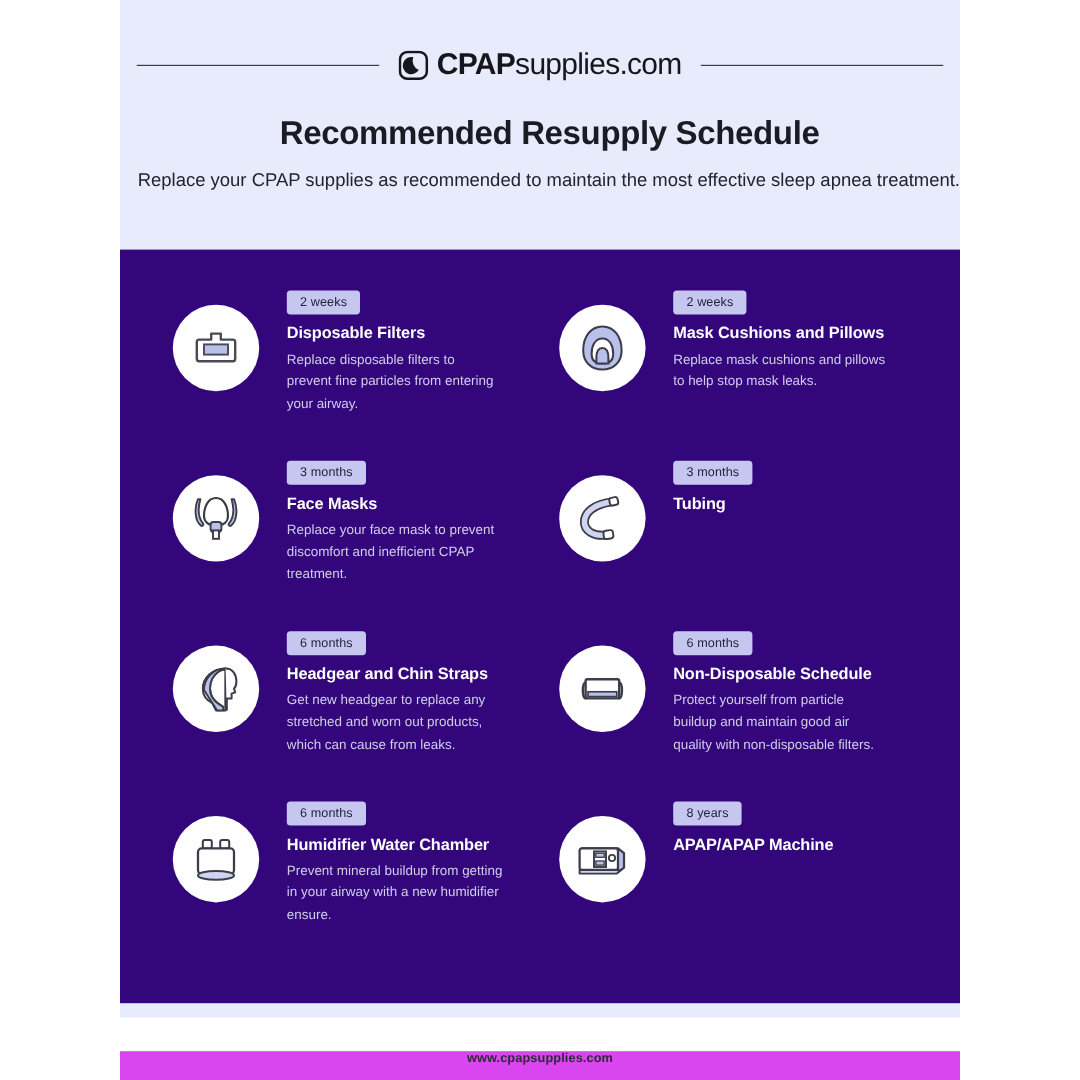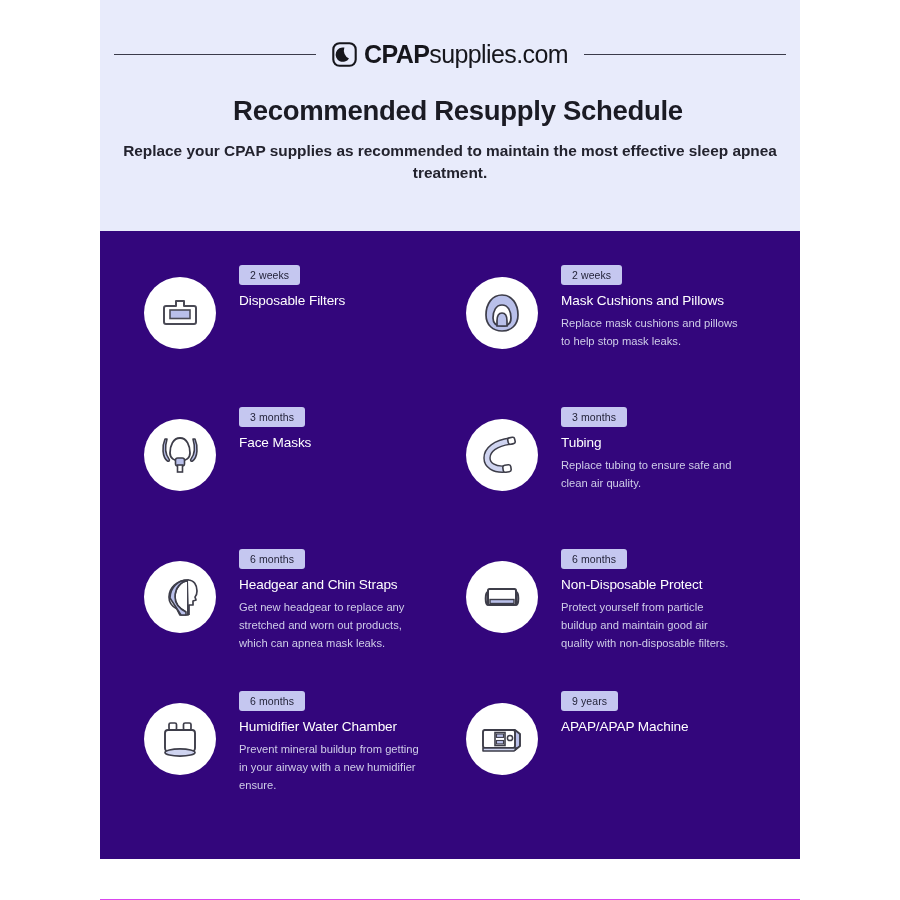--- a/index.html
+++ b/index.html
@@ -45,21 +45,22 @@
   .brand-text b{font-weight:bold;}
   .brand-text span{font-weight:normal;}
   .title{
     margin:26px 0 0 16px;
     font-size:27.5px;font-weight:bold;color:#1b1b24;
     letter-spacing:-0.3px;
   }
   .subtitle{
     margin:13px 0 0 0;
     font-size:15.4px;line-height:1.45;color:#23232e;
-    font-weight:bold;
+    font-weight:normal;
+    text-align:right;
   }
   .header-pad{height:46px;}
   
   .panel{
     background:#33067c;
     flex:1 1 auto;
     padding:34px 44px 26px 44px;
     box-sizing:border-box;
   }
   .grid{
@@ -86,21 +87,21 @@
     background:#c5c7f0;
     color:#24243a;
     font-size:10.5px;
     padding:4px 11px 4px 11px;
     border-radius:3px;
     letter-spacing:0.1px;
   }
   .cardtitle{
     margin:8px 0 0 0;
     color:#ffffff;
-    font-size:13.6px;font-weight:normal;letter-spacing:-0.1px;
+    font-size:13.6px;font-weight:bold;letter-spacing:-0.1px;
   }
   .carddesc{
     margin:6px 0 0 0;
     color:#cfcde8;
     font-size:11.2px;line-height:1.62;
     max-width:180px;
   }
   
   .footer{
     background:#d946ef;
@@ -146,20 +147,21 @@
           <span>
             <svg width="50" height="50" viewBox="0 0 50 50">
               <path d="M21 13 h8 v5 h10 a2 2 0 0 1 2 2 v14 a2 2 0 0 1 -2 2 h-28 a2 2 0 0 1 -2 -2 v-14 a2 2 0 0 1 2 -2 h10 z" fill="#ffffff" stroke="#4a4a55" stroke-width="2" stroke-linejoin="round"></path>
               <rect x="15" y="22" width="20" height="8.5" fill="#b9c0ea" stroke="#4a4a55" stroke-width="1.6"></rect>
             </svg>
           </span>
         </div>
         <div class="cardbody">
           <span class="badge">2 weeks</span>
           <p class="cardtitle">Disposable Filters</p>
+          <p class="carddesc">Replace disposable filters to prevent fine particles from entering your airway.</p>
         </div>
       </div>
 
       <div class="card">
         <div class="iconwrap">
           <span>
             <svg width="50" height="50" viewBox="0 0 50 50">
               <path d="M25 7 C35 7 41 16 41 27 C41 37 34 43 25 43 C16 43 9 37 9 27 C9 16 15 7 25 7 Z" fill="#b9c0ea" stroke="#3d3d49" stroke-width="1.7"></path>
               <path d="M25 17 C31 17 34 23 34 30 C34 35 31 38 25 38 C19 38 16 35 16 30 C16 23 19 17 25 17 Z" fill="#ffffff" stroke="#3d3d49" stroke-width="1.7"></path>
               <path d="M25 25 C29 25 30 29 30 33 L30 38 L20 38 L20 33 C20 29 21 25 25 25 Z" fill="#b9c0ea" stroke="#3d3d49" stroke-width="1.7"></path>
@@ -181,74 +183,74 @@
               <path d="M38 9 C40 16 40 24 36 29 C35 30 36 32 37.5 31 C43 27 43 16 40 9 Z" fill="#b9c0ea" stroke="#3d3d49" stroke-width="1.6" stroke-linejoin="round"></path>
               <path d="M25 8 C32 8 35 16 35 23 C35 28 31 31 25 31 C19 31 15 28 15 23 C15 16 18 8 25 8 Z" fill="#ffffff" stroke="#3d3d49" stroke-width="1.8"></path>
               <rect x="20.5" y="28" width="9" height="8" rx="2.2" fill="#b9c0ea" stroke="#3d3d49" stroke-width="1.6"></rect>
               <rect x="22.5" y="35" width="5" height="7" fill="#ffffff" stroke="#3d3d49" stroke-width="1.6"></rect>
             </svg>
           </span>
         </div>
         <div class="cardbody">
           <span class="badge">3 months</span>
           <p class="cardtitle">Face Masks</p>
+          <p class="carddesc">Replace your face mask to prevent discomfort and inefficient CPAP treatment.</p>
         </div>
       </div>
 
       <div class="card">
         <div class="iconwrap">
           <span>
             <svg width="50" height="50" viewBox="0 0 50 50">
               <path d="M34 11 C18 13 10 20 10 28 C10 35 17 40 28 39" fill="none" stroke="#3d3d49" stroke-width="7.5" stroke-linecap="round"></path>
               <path d="M34 11 C18 13 10 20 10 28 C10 35 17 40 28 39" fill="none" stroke="#cfd4f0" stroke-width="4.6" stroke-linecap="round"></path>
               <rect x="31" y="7.5" width="7" height="6.5" rx="2" transform="rotate(-12 34.5 11)" fill="#ffffff" stroke="#3d3d49" stroke-width="1.6"></rect>
               <rect x="26" y="35" width="8" height="7" rx="2.2" transform="rotate(-8 30 38.5)" fill="#ffffff" stroke="#3d3d49" stroke-width="1.6"></rect>
             </svg>
           </span>
         </div>
         <div class="cardbody">
           <span class="badge">3 months</span>
           <p class="cardtitle">Tubing</p>
-          <p class="carddesc">Replace tubing to ensure safe and clean air quality.</p>
         </div>
       </div>
 
       <div class="card">
         <div class="iconwrap">
           <span>
             <svg width="50" height="50" viewBox="0 0 50 50">
               <path d="M33 8 C22 8 14 16 14 25 C14 31 18 35 22 37 L25 43 L33 43 Z" fill="#ffffff" stroke="#3d3d49" stroke-width="1.7" stroke-linejoin="round"></path>
               <path d="M33 9 C26 9 20 16 20 25 C20 32 25 37 31 40" fill="none" stroke="#3d3d49" stroke-width="1.7"></path>
               <path d="M33 9 C26 9 20 16 20 25 C20 32 25 37 31 40 L31 43 L26 43 L15 26 C15 16 23 8 33 8 Z" fill="#b9c0ea" stroke="#3d3d49" stroke-width="1.6" stroke-linejoin="round"></path>
               <path d="M33 8 L33 43" stroke="#3d3d49" stroke-width="1.7"></path>
               <path d="M33 8 C39 8 42 13 42 19 C42 22 41 24 40 25 L41 28 L38 29 L38 33 L34 33 L34 43" fill="#ffffff" stroke="#3d3d49" stroke-width="1.7" stroke-linejoin="round"></path>
             </svg>
           </span>
         </div>
         <div class="cardbody">
           <span class="badge">6 months</span>
           <p class="cardtitle">Headgear and Chin Straps</p>
-          <p class="carddesc">Get new headgear to replace any stretched and worn out products, which can apnea mask leaks.</p>
+          <p class="carddesc">Get new headgear to replace any stretched and worn out products, which can cause from leaks.</p>
         </div>
       </div>
 
       <div class="card">
         <div class="iconwrap">
           <span>
             <svg width="50" height="50" viewBox="0 0 50 50">
               <path d="M11 20 C8 20 8 33 11 33" fill="none" stroke="#3d3d49" stroke-width="2.1" stroke-linecap="round"></path>
               <path d="M39 20 C42 20 42 33 39 33" fill="none" stroke="#3d3d49" stroke-width="2.1" stroke-linecap="round"></path>
               <rect x="11" y="17" width="28" height="16" rx="1.5" fill="#ffffff" stroke="#3d3d49" stroke-width="2"></rect>
               <rect x="13" y="27.5" width="24" height="4" fill="#b9c0ea" stroke="#3d3d49" stroke-width="1.4"></rect>
             </svg>
           </span>
         </div>
         <div class="cardbody">
           <span class="badge">6 months</span>
-          <p class="cardtitle">Non-Disposable Protect</p>
+          <p class="cardtitle">Non-Disposable Schedule</p>
           <p class="carddesc">Protect yourself from particle buildup and maintain good air quality with non-disposable filters.</p>
         </div>
       </div>
 
       <div class="card">
         <div class="iconwrap">
           <span>
             <svg width="50" height="50" viewBox="0 0 50 50">
               <rect x="14" y="9" width="7.5" height="7" rx="1.6" fill="#ffffff" stroke="#3d3d49" stroke-width="1.7"></rect>
               <rect x="28.5" y="9" width="7.5" height="7" rx="1.6" fill="#ffffff" stroke="#3d3d49" stroke-width="1.7"></rect>
@@ -272,21 +274,21 @@
               <path d="M8 16 h28 a2 2 0 0 1 2 2 v14 a2 2 0 0 1 -2 2 h-28 a2 2 0 0 1 -2 -2 v-14 a2 2 0 0 1 2 -2 z" fill="#ffffff" stroke="#3d3d49" stroke-width="1.9"></path>
               <rect x="18" y="18.5" width="10" height="13" fill="#ffffff" stroke="#3d3d49" stroke-width="1.6"></rect>
               <rect x="19.5" y="20" width="7" height="3.4" fill="#b9c0ea" stroke="#3d3d49" stroke-width="1.1"></rect>
               <rect x="19.5" y="26.5" width="7" height="3.4" fill="#b9c0ea" stroke="#3d3d49" stroke-width="1.1"></rect>
               <circle cx="33" cy="24" r="2.6" fill="#ffffff" stroke="#3d3d49" stroke-width="1.5"></circle>
               <path d="M6 34 h34 l-3 3 h-31 z" fill="#cfd4f0" stroke="#3d3d49" stroke-width="1.6" stroke-linejoin="round"></path>
             </svg>
           </span>
         </div>
         <div class="cardbody">
-          <span class="badge">9 years</span>
+          <span class="badge">8 years</span>
           <p class="cardtitle">APAP/APAP Machine</p>
         </div>
       </div>
 
     </div>
   </div>
 
   <div class="footer">
     <span class="footer-text">www.cpapsupplies.com</span>
   </div>

